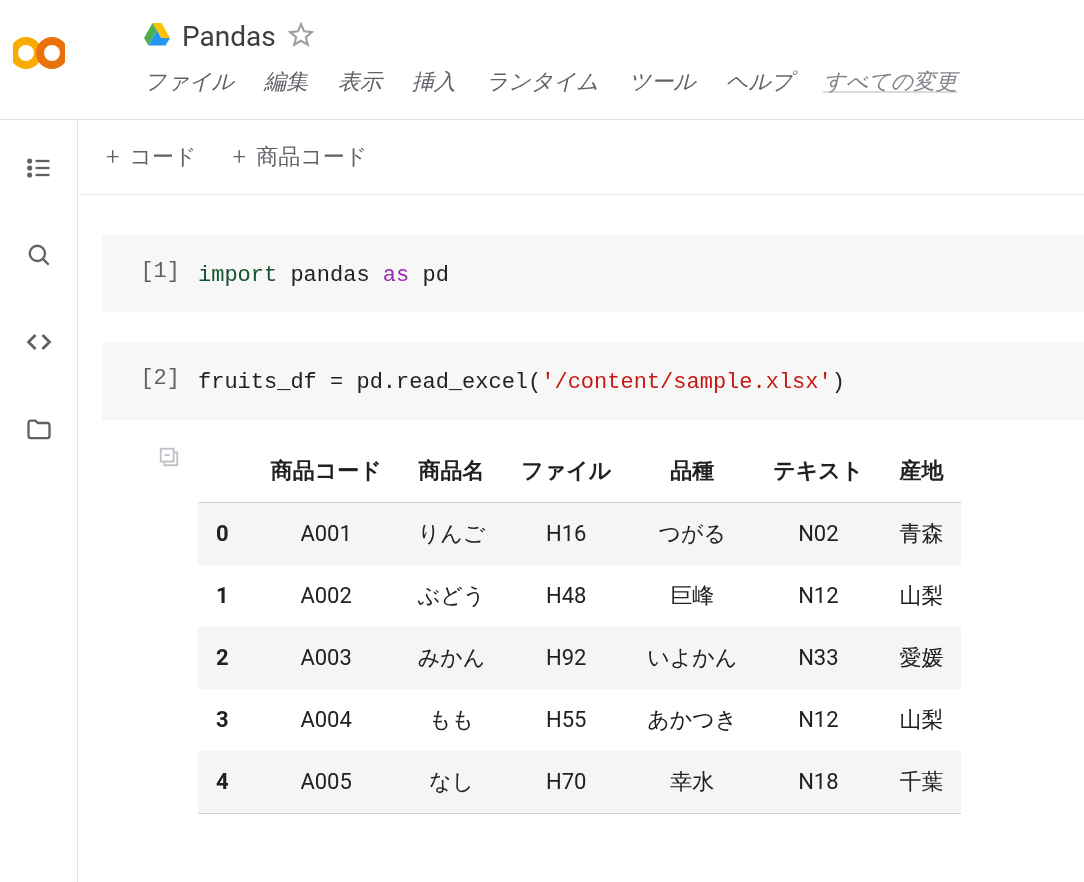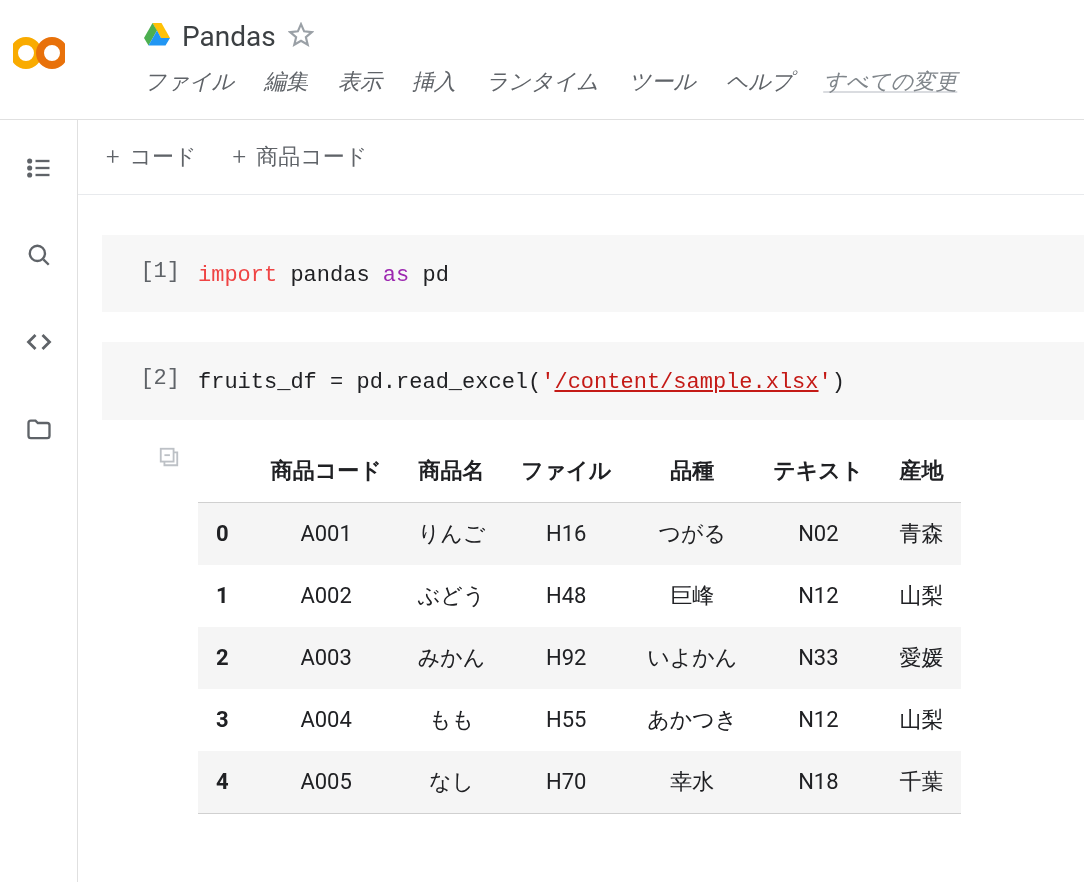--- a/index.html
+++ b/index.html
@@ -91,24 +91,24 @@
   color: #202124;
   padding-top: 4px;
 }
 .cell-bg {
   background: #f7f7f7;
   padding: 18px 0 18px 0;
   margin-left: 24px;
   margin-right: 0;
 }
 .cell-bg .cell { margin-bottom: 0; }
-.kw-import { color: #ef4444; }
+.kw-import { color: #14532d; }
 .kw-as { color: #9c27b0; font-family: Liberation Mono, monospace; }
 .str { color: #c41a16; }
-.str-underline { text-decoration: underline; text-decoration-color: #c41a16; text-align: right; }
+.str-underline { text-decoration-color: #c41a16; text-align: right; }
 .output-row { display: flex; margin-top: 20px; margin-left: 24px; }
 .output-gutter {
   width: 96px;
   display: flex;
   justify-content: flex-end;
   align-items: flex-start;
   padding-right: 18px;
   padding-top: 6px;
 }
 .output-icon { color: #bdc1c6; }

